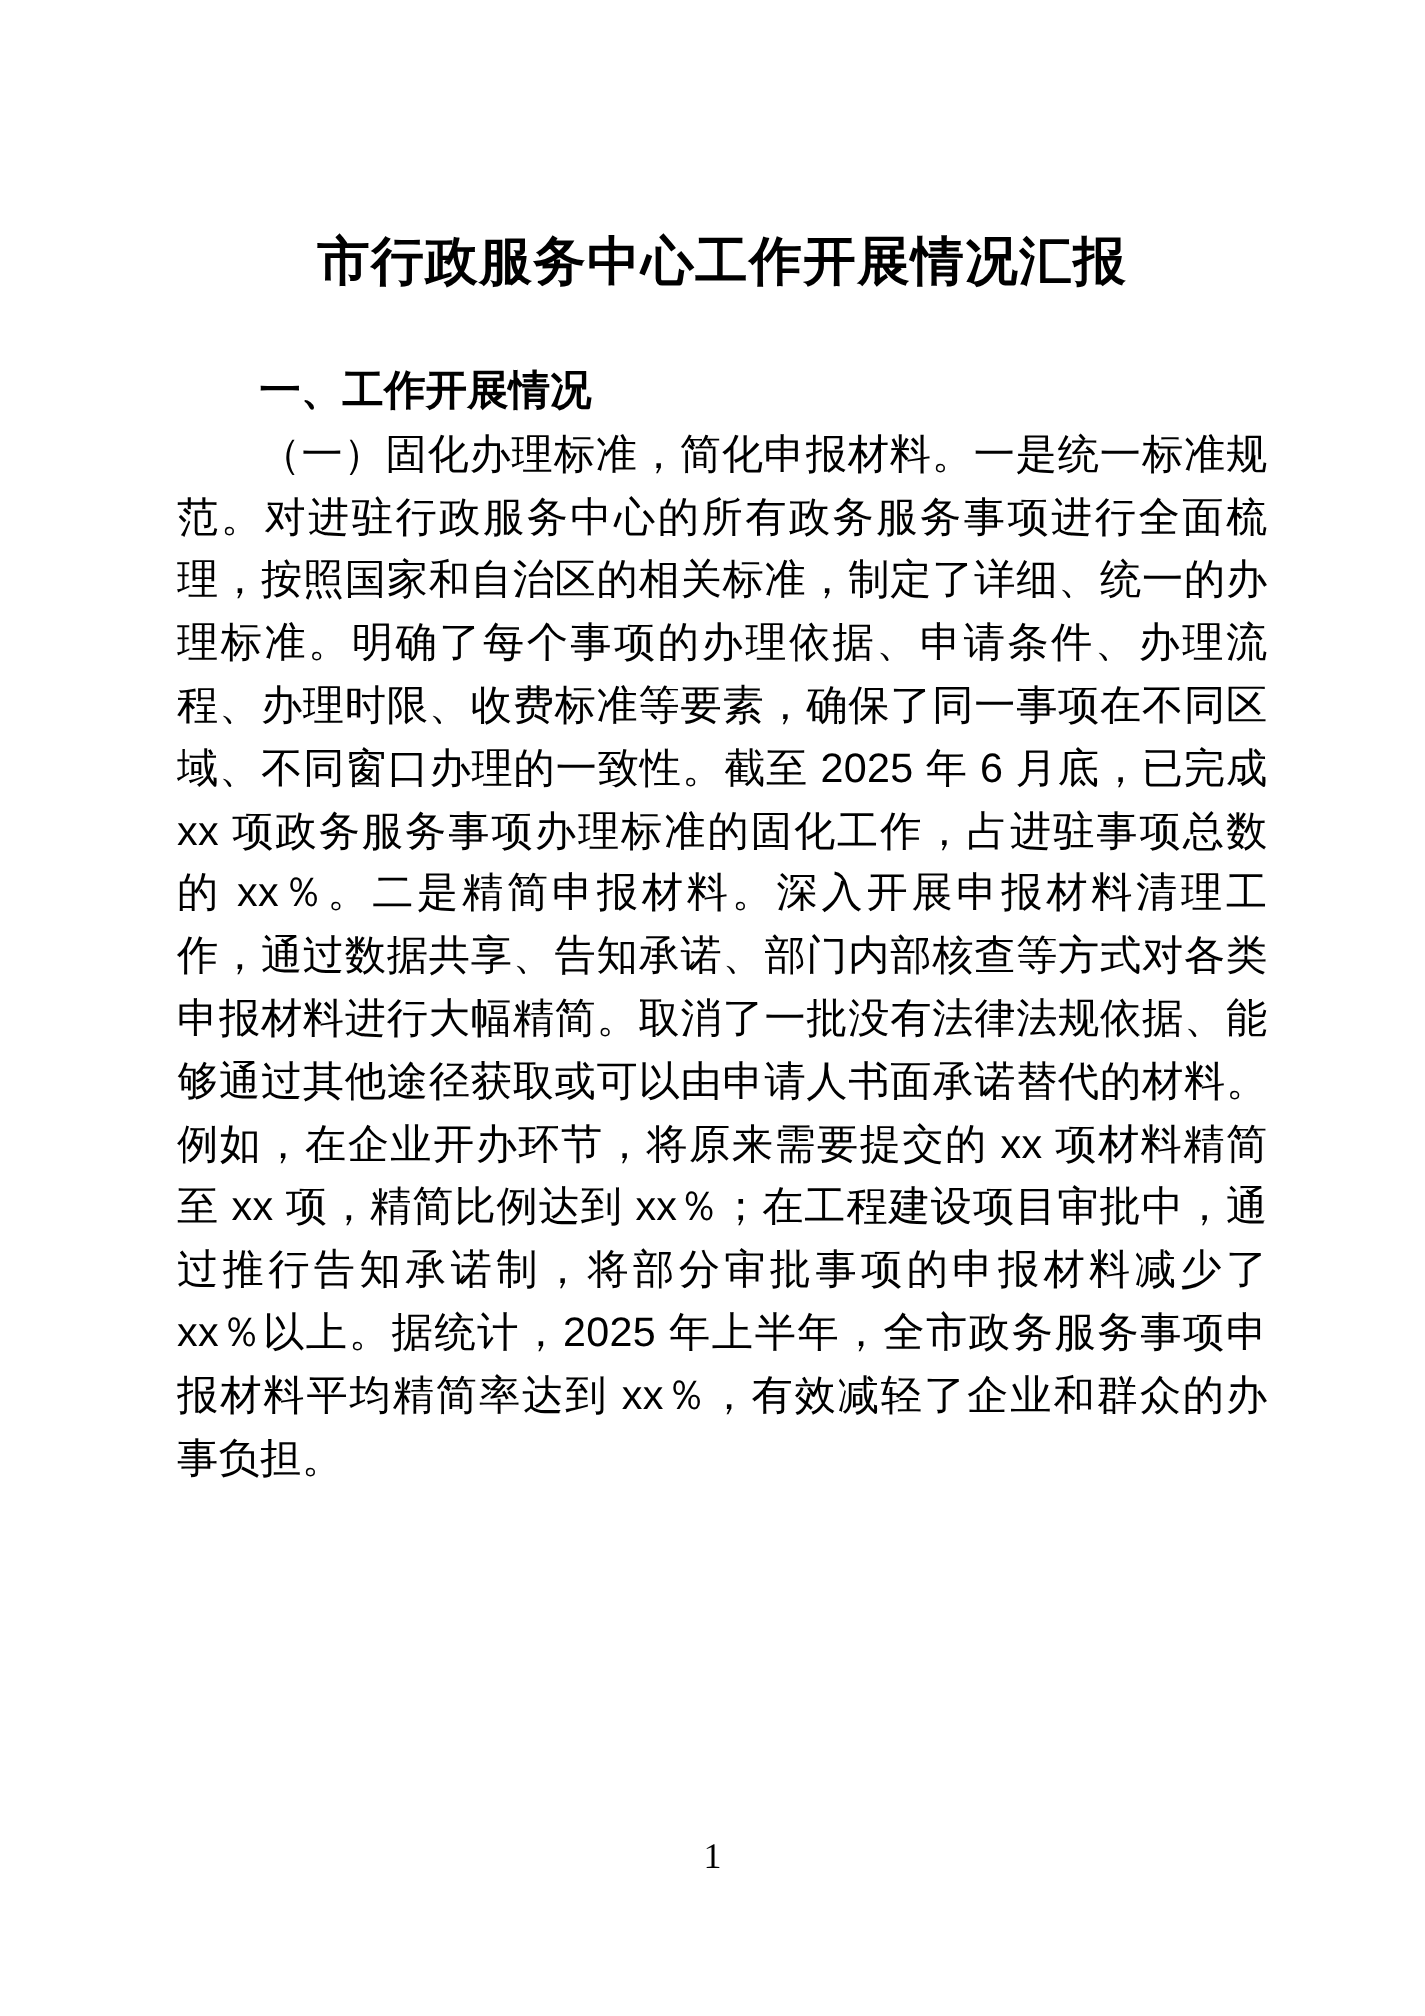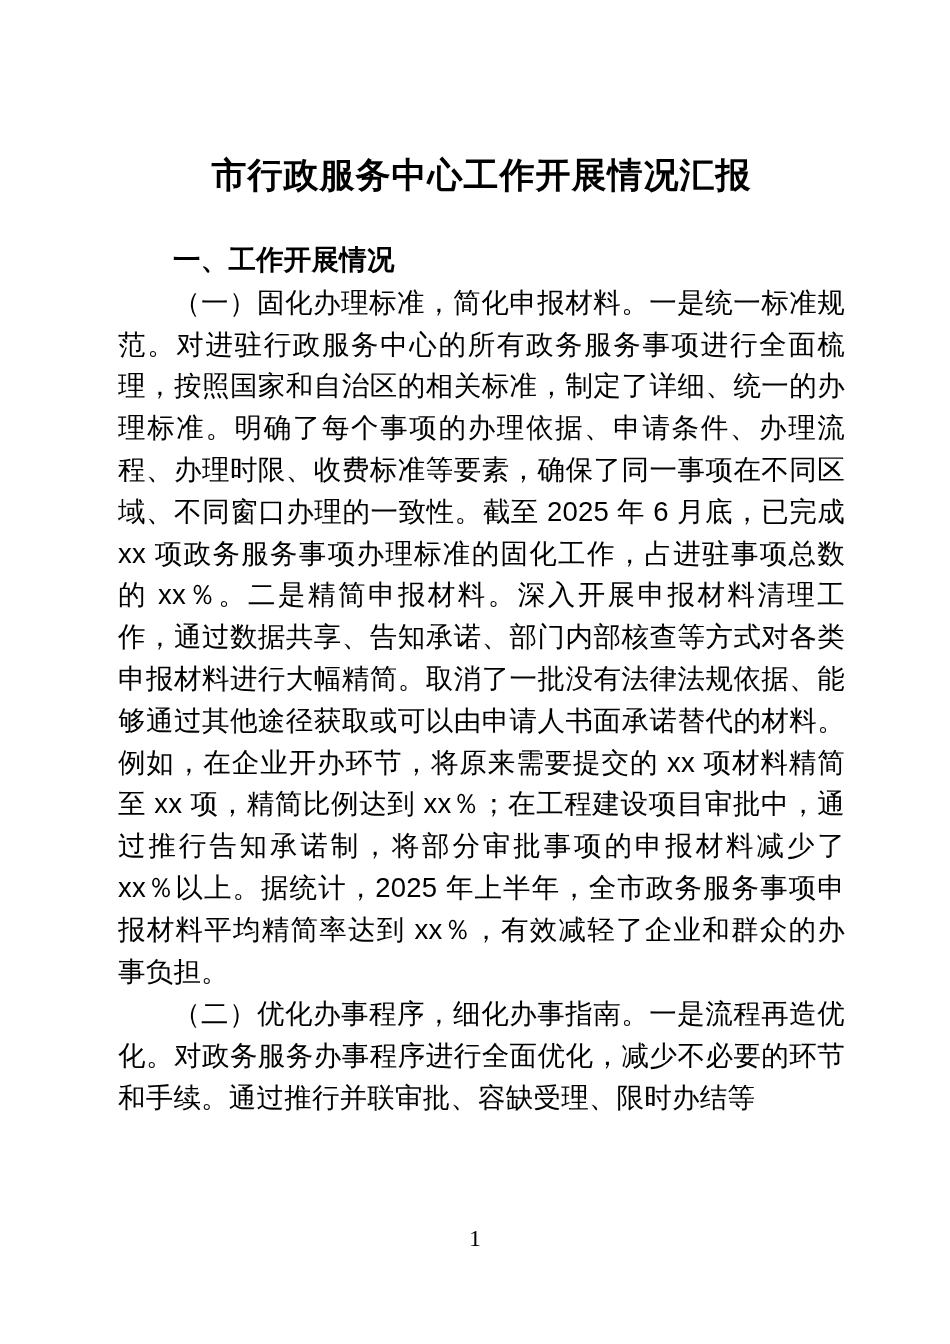--- a/index.html
+++ b/index.html
@@ -61,17 +61,16 @@
 
 <div class="page">
 
   <h1 class="doc-title">市行政服务中心工作开展情况汇报</h1>
 
 
   <p class="para bold">一、工作开展情况</p>
 
   <p class="para">（一）固化办理标准，简化申报材料。一是统一标准规范。对进驻行政服务中心的所有政务服务事项进行全面梳理，按照国家和自治区的相关标准，制定了详细、统一的办理标准。明确了每个事项的办理依据、申请条件、办理流程、办理时限、收费标准等要素，确保了同一事项在不同区域、不同窗口办理的一致性。截至 2025 年 6 月底，已完成 xx 项政务服务事项办理标准的固化工作，占进驻事项总数的 xx％。二是精简申报材料。深入开展申报材料清理工作，通过数据共享、告知承诺、部门内部核查等方式对各类申报材料进行大幅精简。取消了一批没有法律法规依据、能够通过其他途径获取或可以由申请人书面承诺替代的材料。例如，在企业开办环节，将原来需要提交的 xx 项材料精简至 xx 项，精简比例达到 xx％；在工程建设项目审批中，通过推行告知承诺制，将部分审批事项的申报材料减少了 xx％以上。据统计，2025 年上半年，全市政务服务事项申报材料平均精简率达到 xx％，有效减轻了企业和群众的办事负担。</p>
 
-  <p class="para">（二）优化办事程序，细化办事指南。一是流程再造优化。对政务服务办事程序进行全面优化，减少不必要的环节和手续。通过推行并联审批、容缺受理、限时办结等</p>
 
 </div>
 
 <div class="page-number">1</div>
 
 </body></html>

